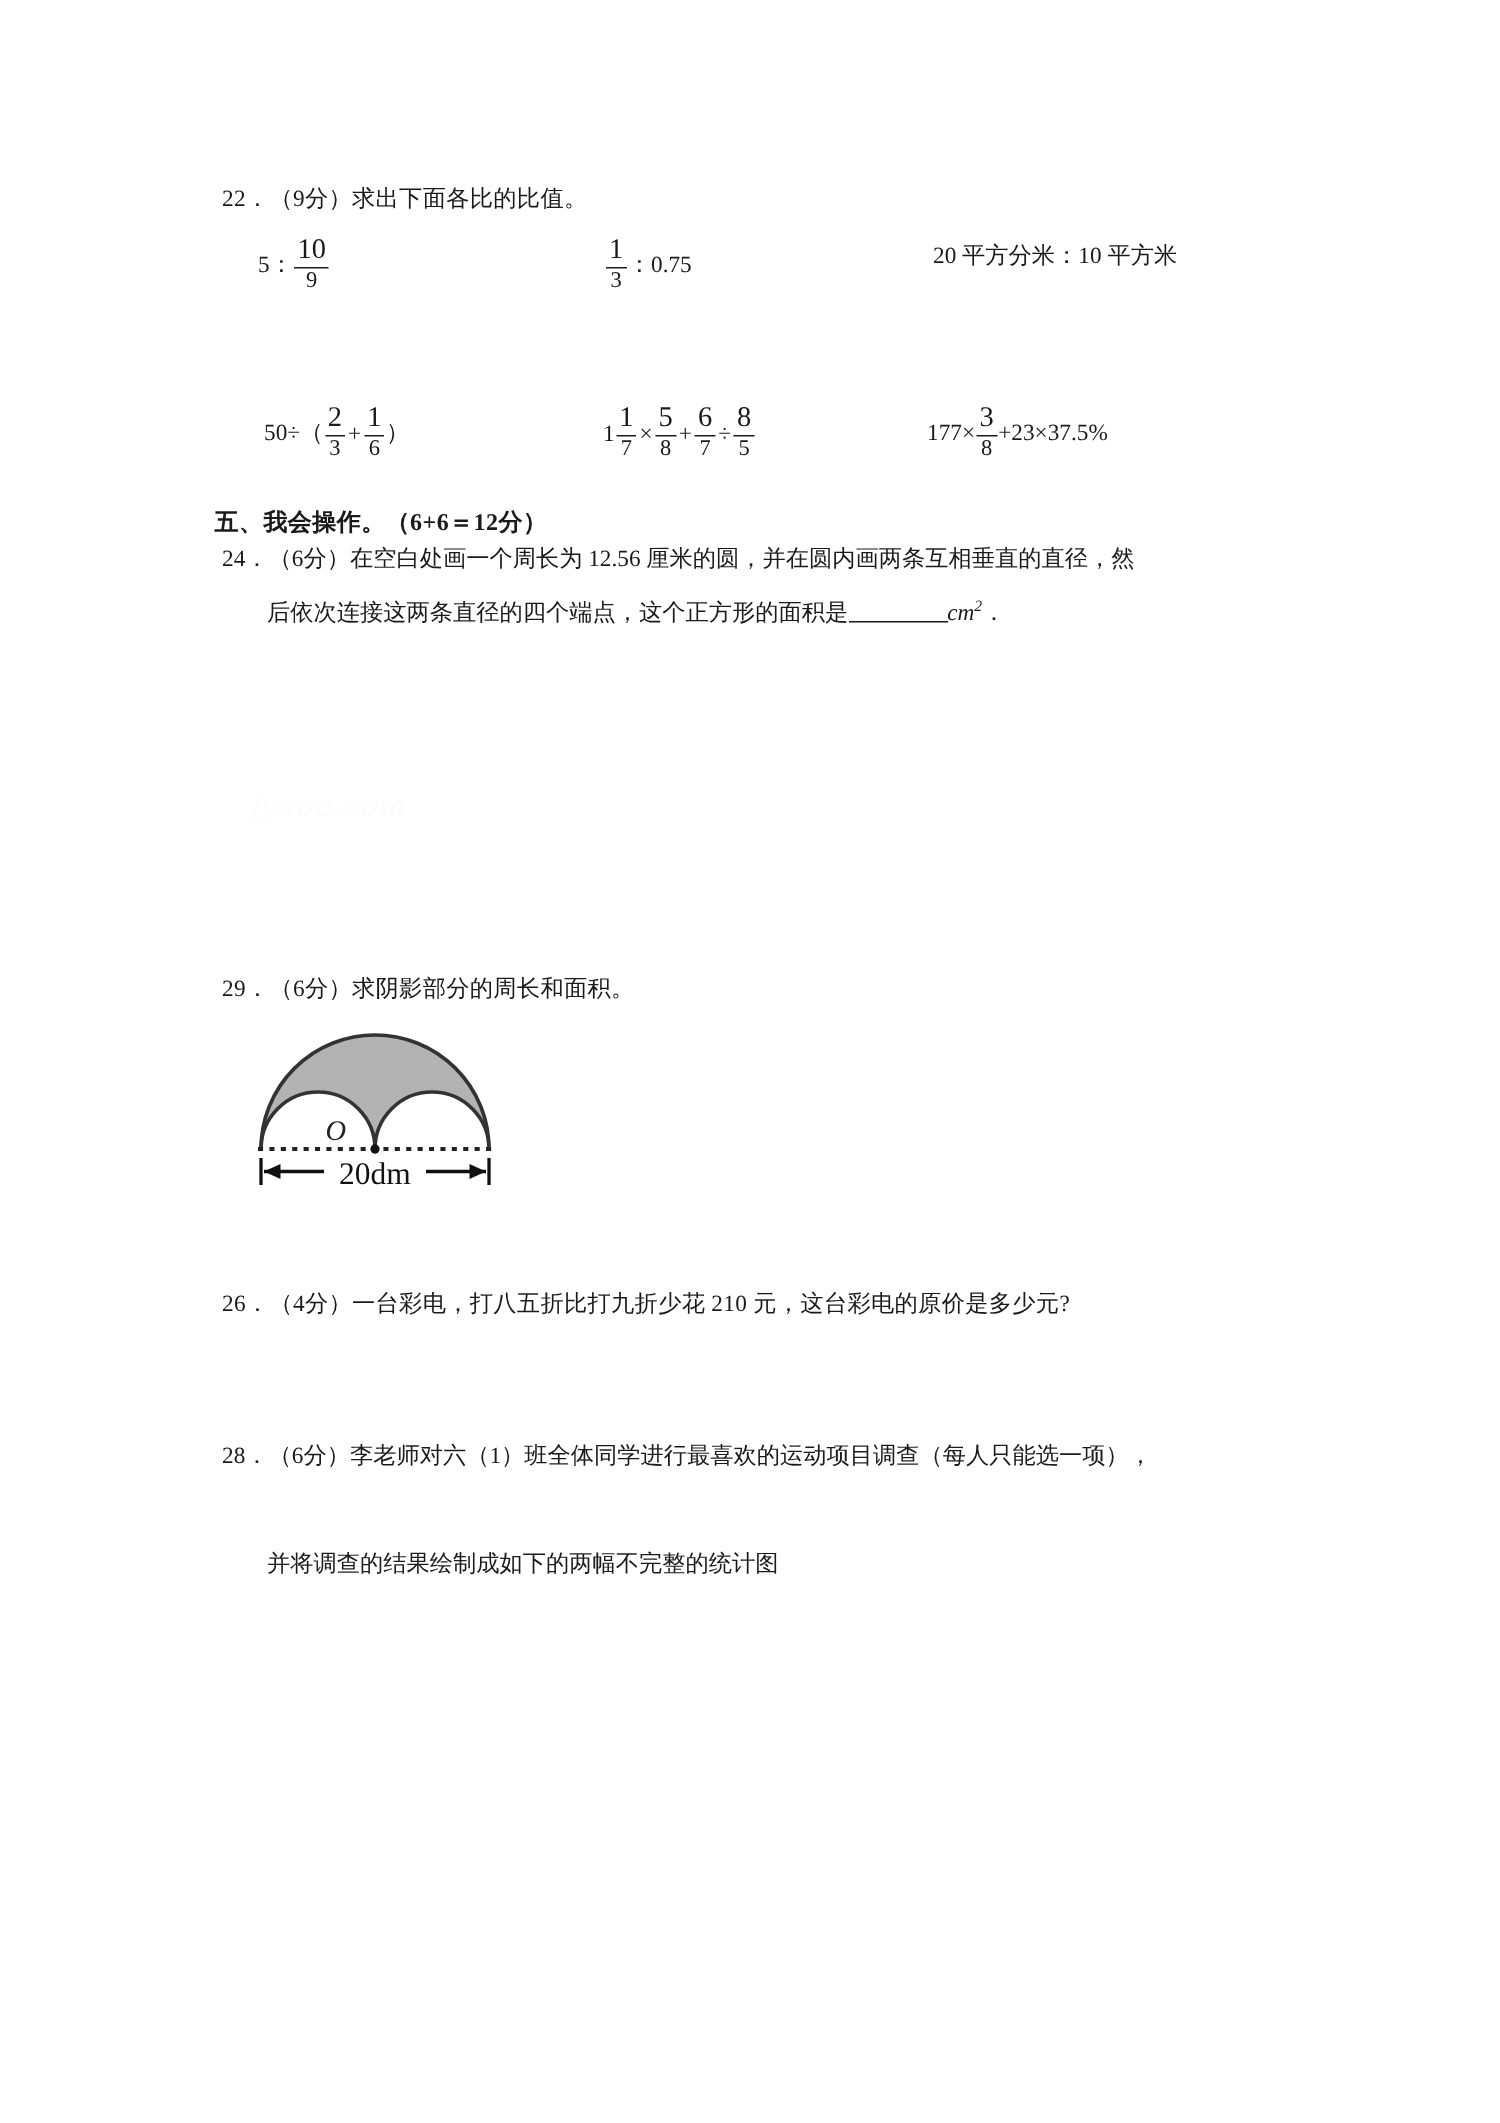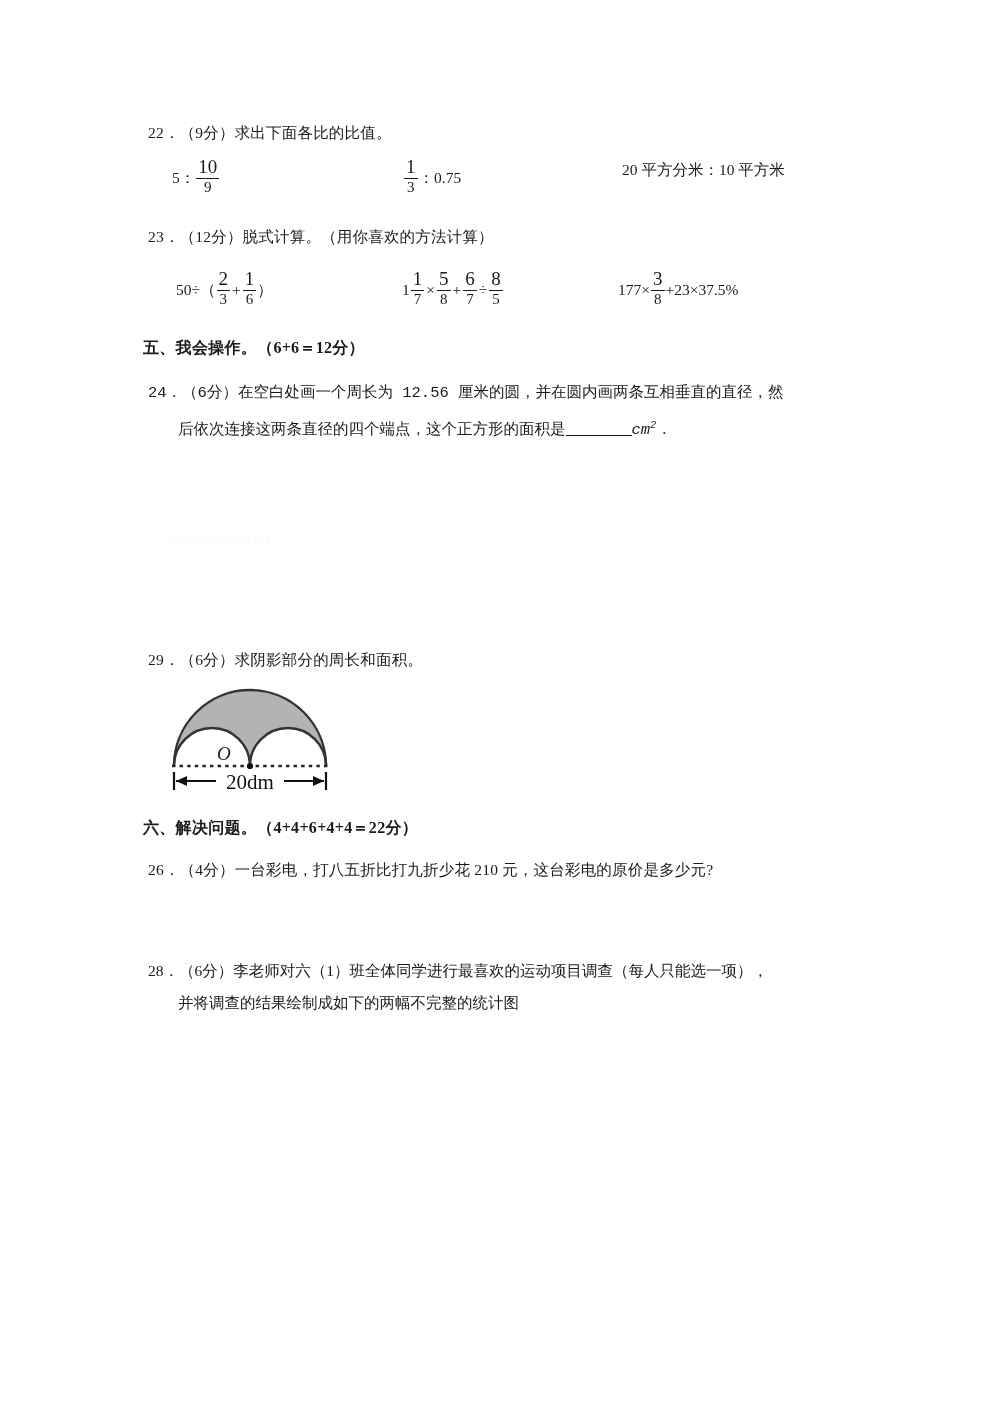--- a/index.html
+++ b/index.html
@@ -100,39 +100,36 @@
   <div class="expr" style="left:172px; top:157px;">
     <span>5：</span><span class="frac"><span class="num">10</span><span class="den">9</span></span>
   </div>
 
   <div class="expr" style="left:403px; top:157px;">
     <span class="frac"><span class="num">1</span><span class="den">3</span></span><span>：0.75</span>
   </div>
 
   <div class="expr" style="left:622px; top:160px;">20 平方分米：10 平方米</div>
 
-  <div class="qline" style="left:148px; top:222px;">
-    <span>23．</span><span>（12分）</span><span>脱式计算。（用你喜欢的方法计算）</span>
-  </div>
 
   <div class="expr" style="left:176px; top:269px;">
     <span>50÷（</span><span class="frac"><span class="num">2</span><span class="den">3</span></span><span class="op">+</span><span class="frac"><span class="num">1</span><span class="den">6</span></span><span>）</span>
   </div>
 
   <div class="expr" style="left:402px; top:269px;">
     <span class="mixed-int">1</span><span class="frac"><span class="num">1</span><span class="den">7</span></span><span class="op">×</span><span class="frac"><span class="num">5</span><span class="den">8</span></span><span class="op">+</span><span class="frac"><span class="num">6</span><span class="den">7</span></span><span class="op">÷</span><span class="frac"><span class="num">8</span><span class="den">5</span></span>
   </div>
 
   <div class="expr" style="left:618px; top:269px;">
     <span>177×</span><span class="frac"><span class="num">3</span><span class="den">8</span></span><span>+23×37.5%</span>
   </div>
 
   <div class="section-head" style="left:143px; top:322px;margin-top:16px;">五、我会操作。（6+6＝12分）</div>
 
-  <div class="indent-body" style="left:148px; top:377px;font-family:Liberation Mono, monospace;">
+  <div class="indent-body" style="left:148px; top:357px;">
     <div>
       <span>24．</span><span>（6分）</span><span>在空白处画一个周长为 12.56 厘米的圆，并在圆内画两条互相垂直的直径，然</span>
     </div>
     <div style="padding-left:30px;">
       <span>后依次连接这两条直径的四个端点，这个正方形的面积是</span><span class="blank"></span><span class="ital">cm</span><sup class="ital">2</sup><span>．</span>
     </div>
   </div>
 
   <div class="watermark" style="left:168px; top:528px;">jyeoo.com</div>
 
@@ -160,29 +157,28 @@
       <line x1="14" y1="92" x2="14" y2="110" style="stroke:#111111; stroke-width:2.2;"></line>
       <line x1="166" y1="92" x2="166" y2="110" style="stroke:#111111; stroke-width:2.2;"></line>
       <line x1="16" y1="101" x2="56" y2="101" style="stroke:#111111; stroke-width:2.2;"></line>
       <line x1="124" y1="101" x2="164" y2="101" style="stroke:#111111; stroke-width:2.2;"></line>
       <polygon points="16,101 27,96 27,106" style="fill:#111111;"></polygon>
       <polygon points="164,101 153,96 153,106" style="fill:#111111;"></polygon>
       <text x="90" y="109" text-anchor="middle" style="font-family:'Liberation Serif', serif; font-size:21px; fill:#111111;">20dm</text>
     </svg>
   </div>
 
-  <div class="section-head" style="left:143px; top:818px;">六、解决问题。（4+4+6+4+4＝22分）</div>
 
   <div class="qline" style="left:148px; top:855px;">
     <span>26．</span><span>（4分）</span><span>一台彩电，打八五折比打九折少花 210 元，这台彩电的原价是多少元?</span>
   </div>
 
 
   <div class="indent-body" style="left:148px; top:955px;">
     <div>
       <span>28．</span><span>（6分）</span><span>李老师对六（1）班全体同学进行最喜欢的运动项目调查（每人只能选一项），</span>
     </div>
-    <div style="padding-left:30px;">
+    <div style="padding-left:30px;margin-top:40px;">
       <span>并将调查的结果绘制成如下的两幅不完整的统计图</span>
     </div>
   </div>
 
 </div>
 
 </body></html>

